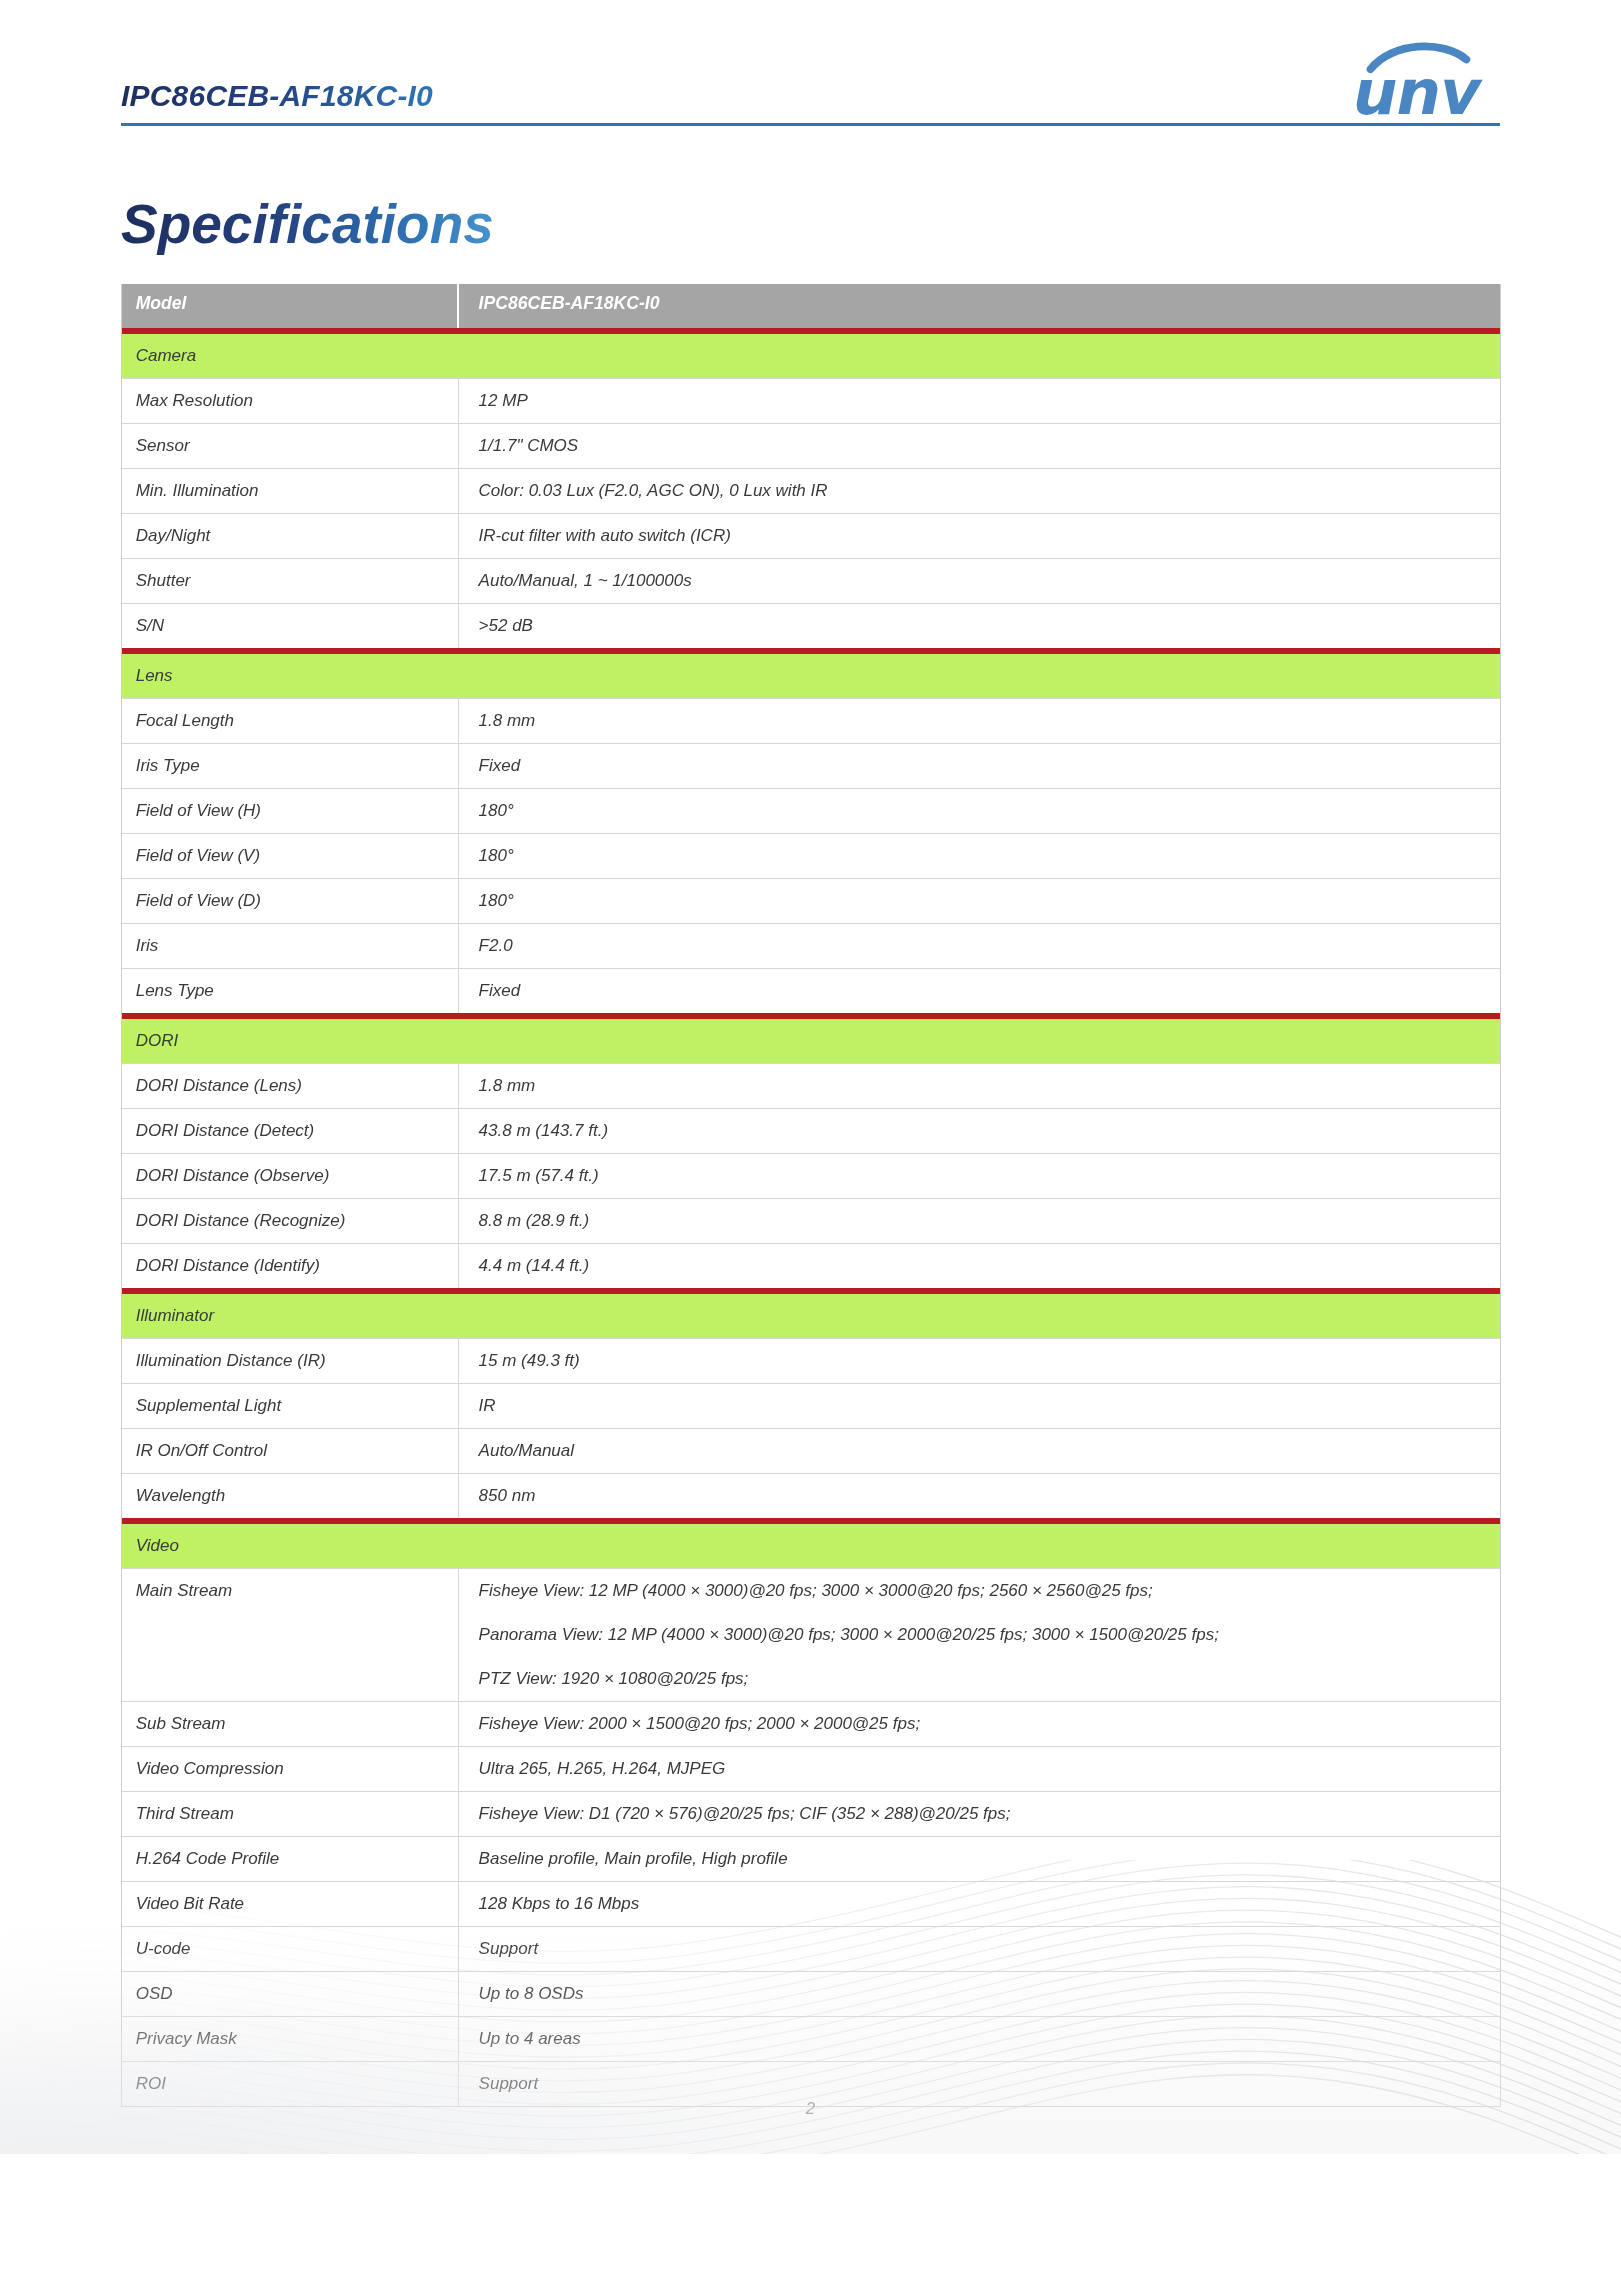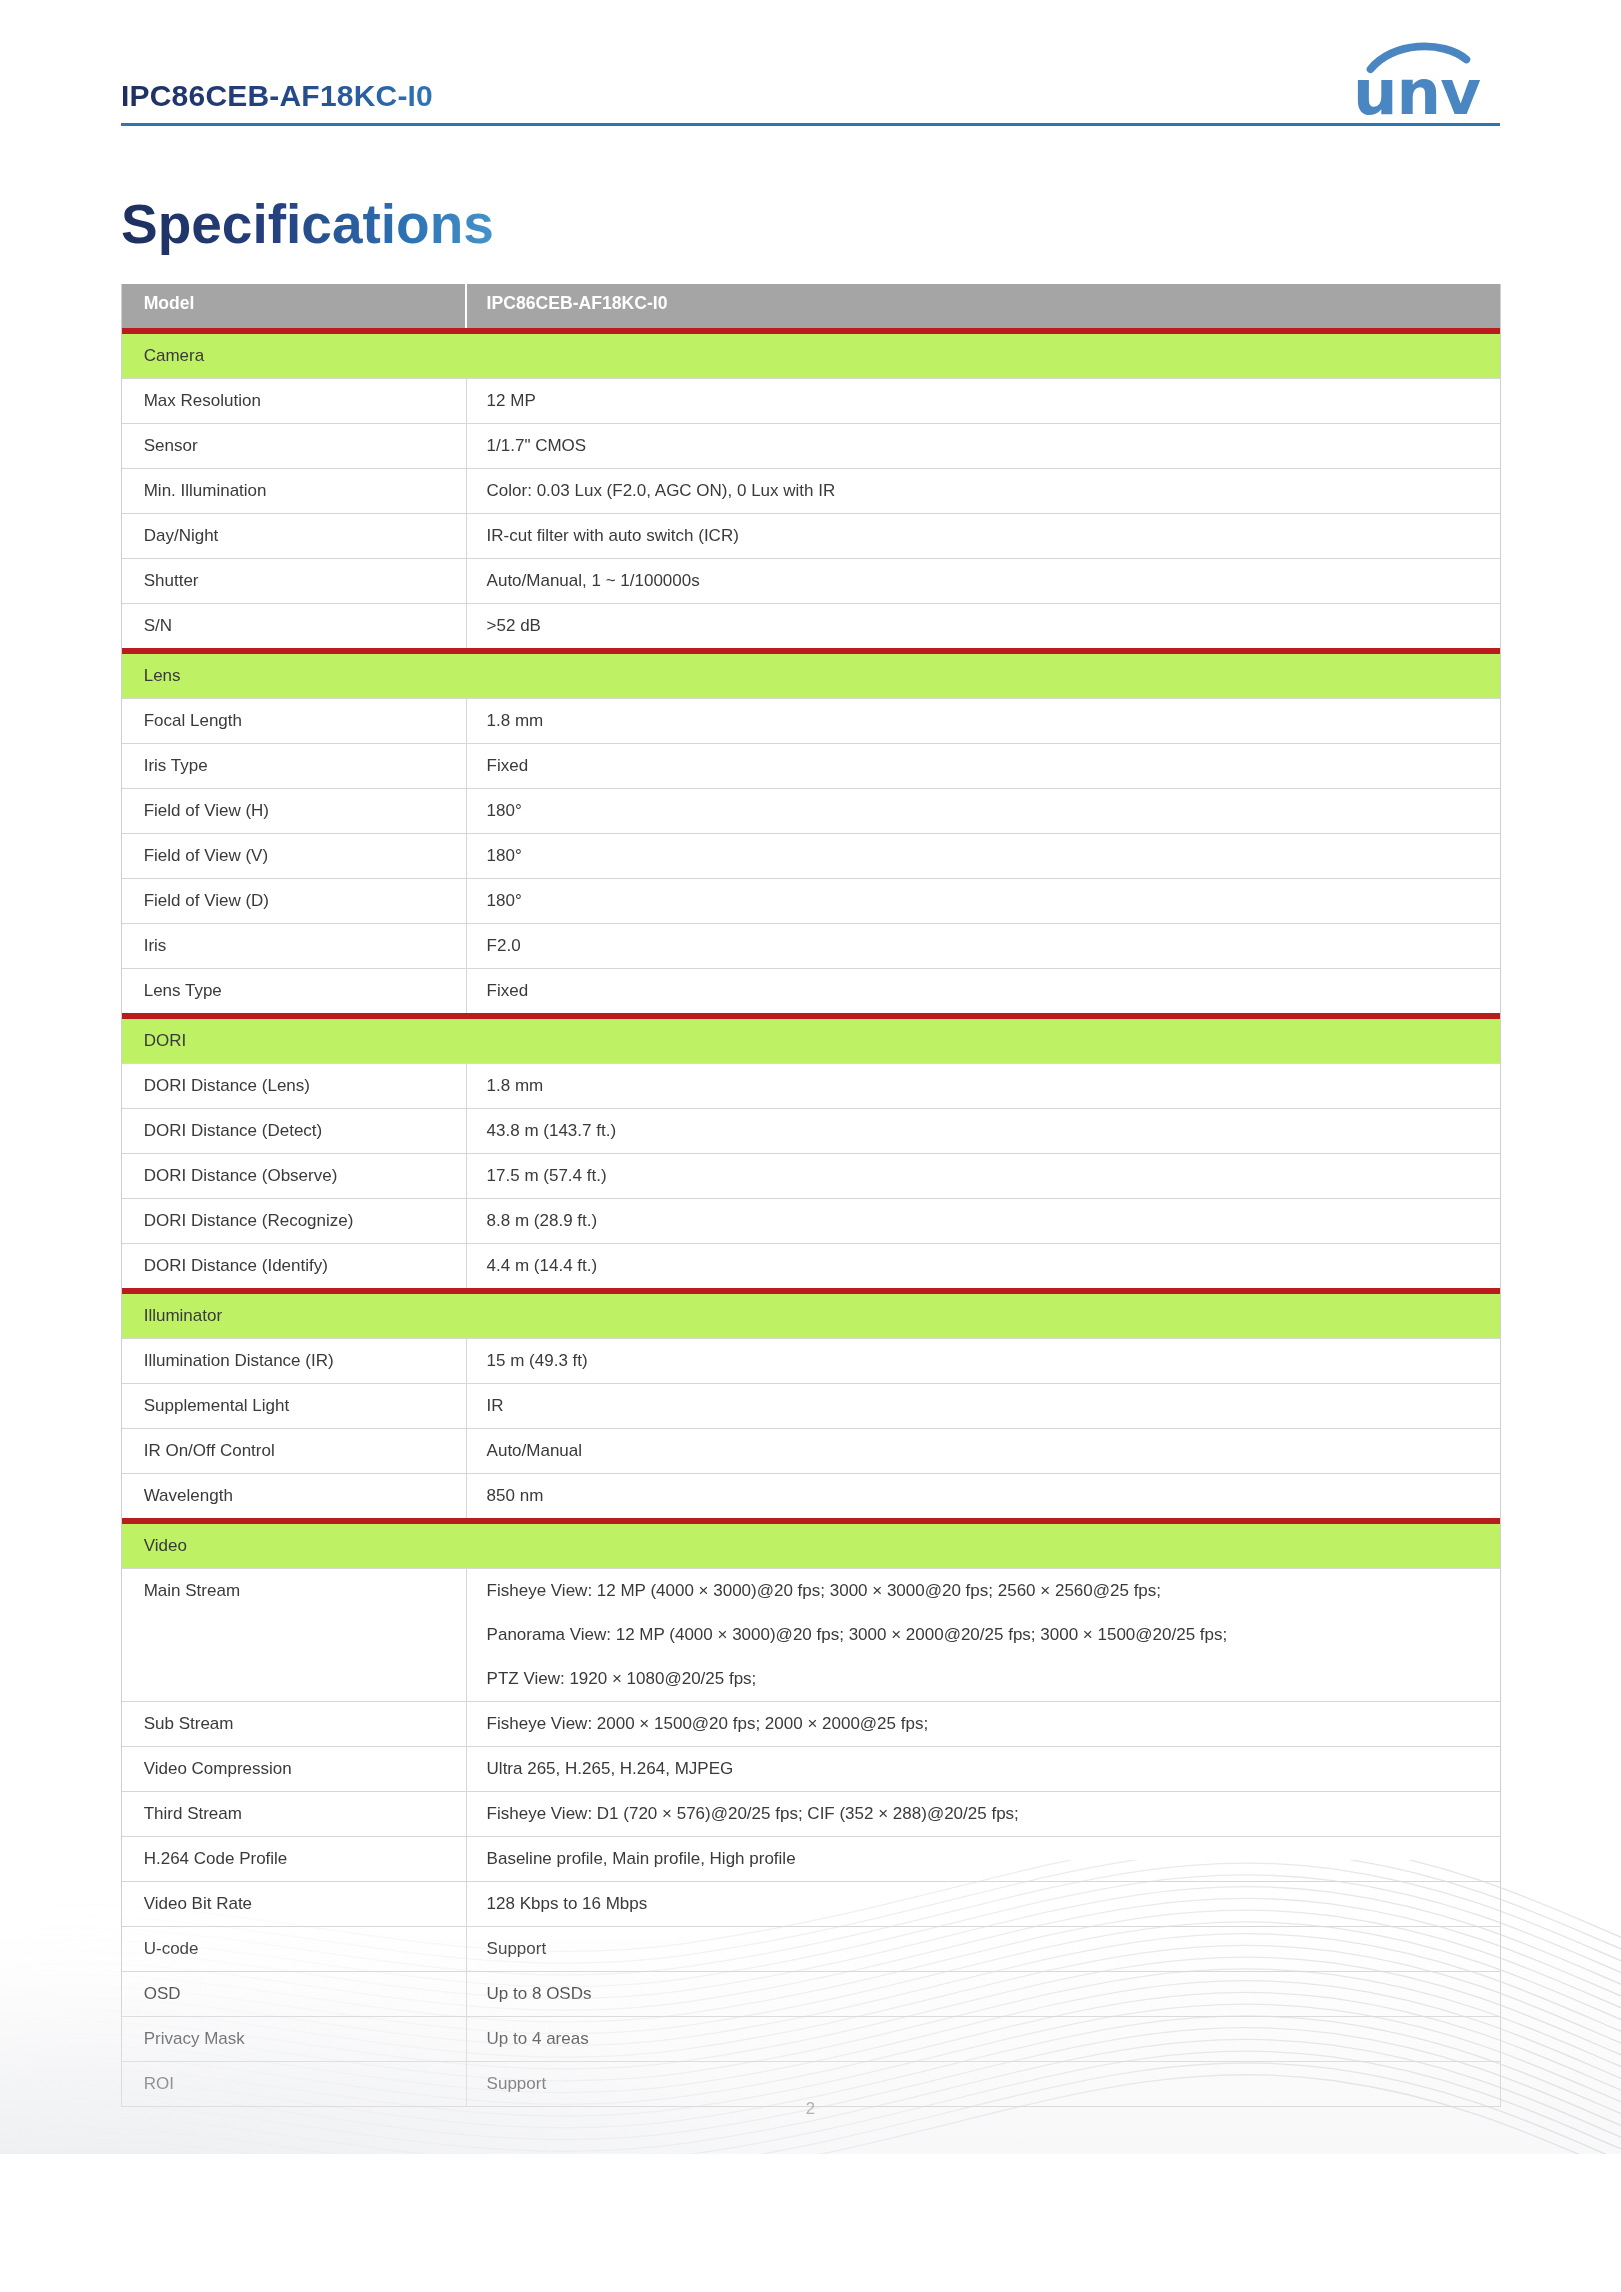--- a/index.html
+++ b/index.html
@@ -5,20 +5,21 @@
   * { margin: 0; padding: 0; box-sizing: border-box; }
   html, body { background: #ffffff; }
   body { font-family: "Liberation Sans", "DejaVu Sans", sans-serif; }
 
   .page {
     position: relative;
     width: 1621px;
     height: 2154px;
     background: #ffffff;
     overflow: hidden;
+    font-style: italic;
   }
 
   
   .doc-header {
     position: absolute;
     left: 121px;
     right: 121px;
     top: 39px;
     height: 88px;
   }
@@ -73,21 +74,20 @@
     width: 1380px;
     border: 1px solid #cfcfcf;
     border-top: none;
     font-size: 17px;
     color: #3a3a3a;
   }
   .t-row {
     display: flex;
     border-top: 1px solid #d7d7d7;
     background: #ffffff;
-    padding-left: 8px;
   }
   .t-row.header {
     background: #a5a5a5;
     border-top: none;
     color: #ffffff;
     font-weight: 700;
     font-size: 17.6px;
   }
   .t-row.header .c-label { border-right: 2px solid #ffffff; }
   .t-row.header .cell { line-height: 39px; }

